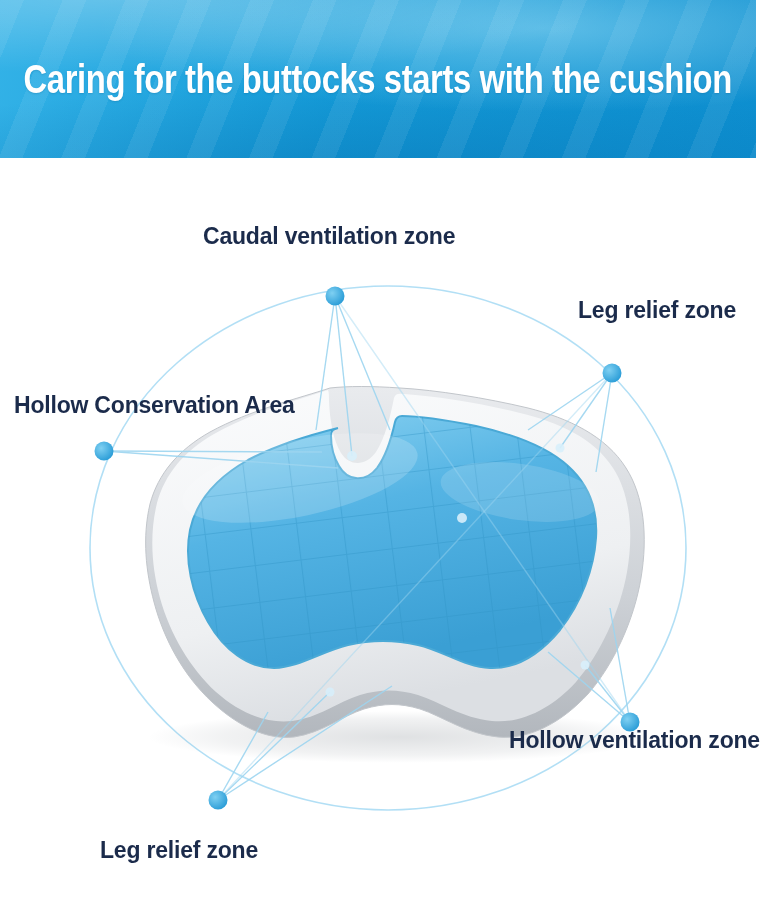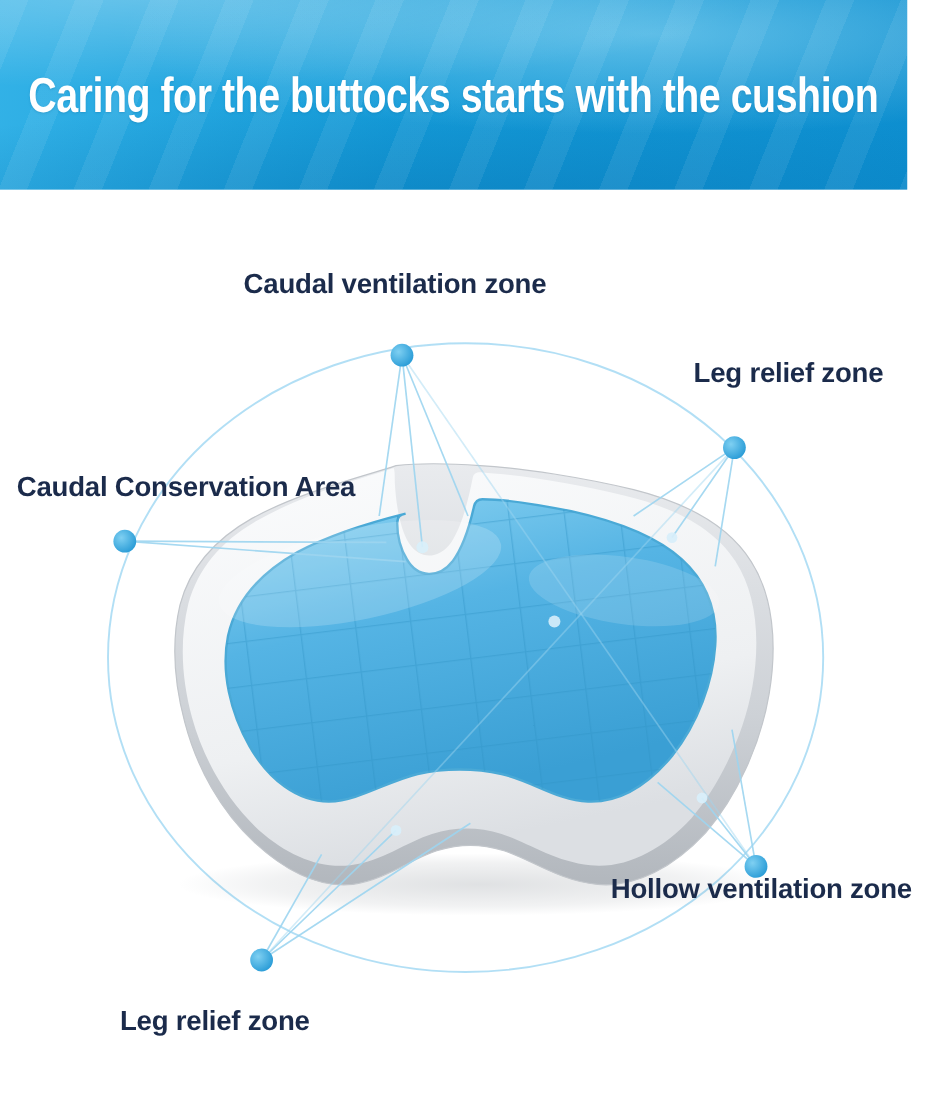--- a/index.html
+++ b/index.html
@@ -151,18 +151,18 @@
         <circle cx="335" cy="296" r="9.5"></circle>
         <circle cx="612" cy="373" r="9.5"></circle>
         <circle cx="104" cy="451" r="9.5"></circle>
         <circle cx="630" cy="722" r="9.5"></circle>
         <circle cx="218" cy="800" r="9.5"></circle>
       </g>
     </svg>
 
     <div class="callout cv">Caudal ventilation zone</div>
     <div class="callout lrt">Leg relief zone</div>
-    <div class="callout cca">Caudal Conservation Area</div>
+    <div class="callout cca">Hollow Conservation Area</div>
     <div class="callout hv">Hollow ventilation zone</div>
     <div class="callout lrb">Leg relief zone</div>
 
   </main>
 </div>
 
 </body></html>

